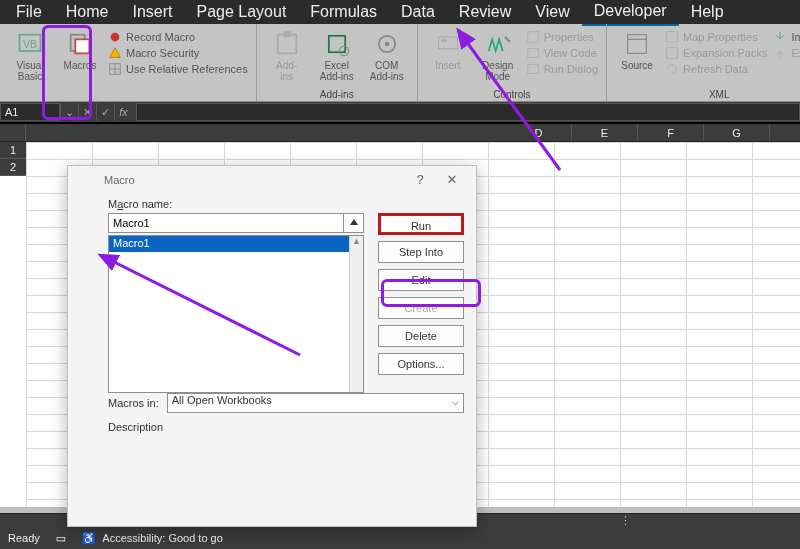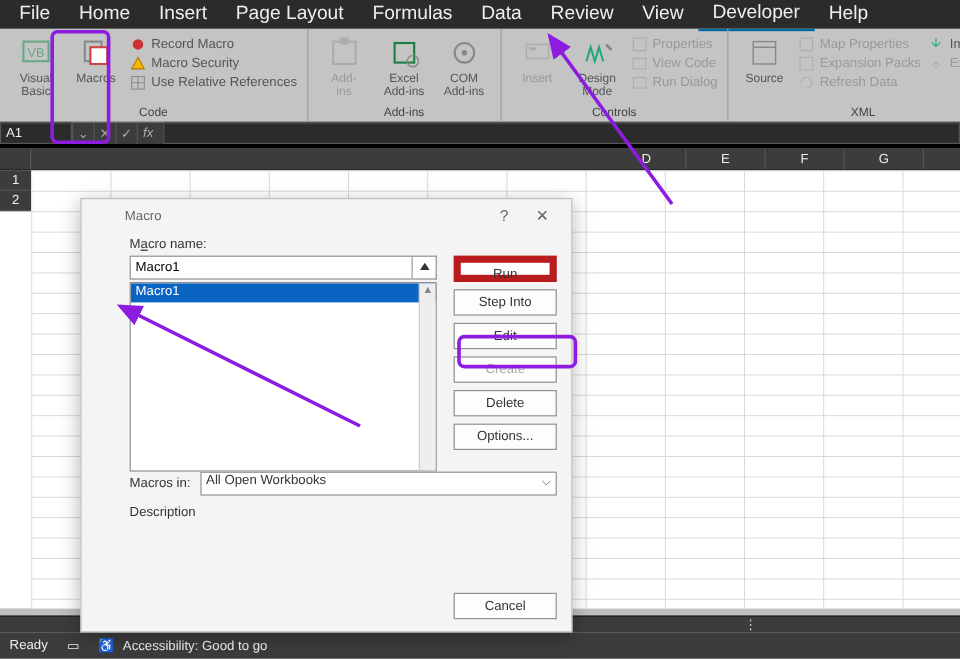--- a/index.html
+++ b/index.html
@@ -18,21 +18,21 @@
   .big-btn { display: flex; flex-direction: column; align-items: center; width: 44px; padding-top: 2px; cursor: pointer; color: #555; font-size: 10px; }
   .big-btn svg { width: 28px; height: 28px; }
   .big-btn span { text-align: center; line-height: 1.1; margin-top: 2px; }
   .small-list { display: flex; flex-direction: column; gap: 2px; padding-top: 2px; }
   .small-item { display: flex; align-items: center; gap: 4px; cursor: pointer; color: #555; font-size: 11px; white-space: nowrap; text-align: center; }
   .small-item svg { width: 14px; height: 14px; flex-shrink: 0; }
   .dim { color: #999; }
   .dim svg { opacity: .4; }
 
   
-  .fbar { height: 22px; background: #3c3c3c; display: flex; align-items: center; border-bottom: 4px solid #000000; }
+  .fbar { height: 22px; background: #3c3c3c; display: flex; align-items: center; border-bottom: 2px solid #000000; }
   .namebox { width: 60px; height: 18px; background: #2b2b2b; color: #eee; border: 1px solid #555; font-size: 11px; padding: 0 4px; display:flex; align-items:center; }
   .fbar-ctl { width: 18px; height: 18px; color: #aaa; display: flex; align-items: center; justify-content: center; border-left:1px solid #555; }
   .fxbox { flex: 1; height: 18px; background: #2b2b2b; border: 1px solid #555; margin-left:4px; }
 
   
   .sheet { position: relative; background: #fff; height: 383px; }
   .colheads { height: 18px; background: #3c3c3c; color: #eee; font-size: 11px; display: flex; border-bottom: 1px solid #222; }
   .rowheadspace { width: 26px; border-right: 1px solid #555; }
   .colhead { width: 66px; text-align: center; border-right: 1px solid #555; line-height: 18px; }
   .rowheads { position: absolute; left: 0; top: 18px; width: 26px; background: #3c3c3c; color:#eee; font-size:11px; }
@@ -58,21 +58,21 @@
   .dlg-left { flex:1; }
   .dlg-right { width: 86px; display:flex; flex-direction:column; gap:6px; }
   .txt { width:100%; height:20px; border:1px solid #8f8f8f; background:#fff; padding:0 4px; font-size:11px; }
   .name-input-wrap { display:flex; }
   .name-input-wrap .txt { flex:1; }
   .name-go { width:20px; height:20px; border:1px solid #8f8f8f; border-left:none; background:#fff; display:flex;align-items:center;justify-content:center;}
   .listbox { height: 158px; border:1px solid #8f8f8f; background:#fff; margin-top:2px; position:relative; overflow:hidden;}
   .listitem { height:16px; padding:1px 4px; color:#fff; background:#0a64c2; }
   .list-scroll { position:absolute; right:0; top:0; bottom:0; width:14px; background:#eee; border-left:1px solid #ccc; }
   .dlg-btn { height:22px; border:1px solid #8f8f8f; background:#fdfdfd; text-align:center; line-height:20px; cursor:pointer; }
-  .dlg-btn.primary { border:6px solid #b91c1c; }
+  .dlg-btn.primary { border:3px solid #b91c1c; }
   .dlg-btn.disabled { color:#aaa; }
   .macros-in { display:flex; align-items:center; gap:8px; }
   .macros-in select, .combo { flex:1; height:20px; border:1px solid #8f8f8f; background:#fff; padding:0 4px; font-size:11px; position:relative;}
   .combo::after { content:"⌵"; position:absolute; right:4px; top:2px; font-size:10px; color:#555;}
   .desc { margin-top:8px; }
   .dlg-footer { position:absolute; bottom:10px; right:12px; }
   .dlg-footer .dlg-btn { width:86px; }
 
   
   .hl { position:absolute; border:3px solid #8d1be0; border-radius:6px; pointer-events:none; }
@@ -129,21 +129,20 @@
         <div class="small-item">
           <svg viewBox="0 0 16 16">
               <rect x="2" y="2" width="12" height="12" fill="none" stroke="#888"></rect>
               <line x1="2" y1="8" x2="14" y2="8" stroke="#888"></line>
               <line x1="8" y1="2" x2="8" y2="14" stroke="#888"></line>
             </svg>
           <span>Use Relative References</span>
         </div>
       </div>
     </div>
-    <div class="group-title">Code</div>
   </div>
 
   <div class="group">
     <div class="group-body">
       <div class="big-btn dim">
         <svg viewBox="0 0 24 24">
             <rect x="4" y="4" width="16" height="16" fill="none" stroke="#888" stroke-width="1.5"></rect>
             <rect x="9" y="1" width="6" height="5" fill="#888"></rect>
           </svg>
         <span>Add-<br>ins</span>
@@ -327,23 +326,20 @@
         <div class="dlg-btn disabled">Create</div>
         <div class="dlg-btn">Delete</div>
         <div class="dlg-btn">Options...</div>
       </div>
     </div>
     <div class="macros-in">
       <span>Macros in:</span>
       <div class="combo">All Open Workbooks</div>
     </div>
     <div class="desc">Description</div>
-  </div>
-  <div class="dlg-footer">
-    <div class="dlg-btn">Cancel</div>
   </div>
 </div>
 
 <div class="hl" style="left:42px; top:25px; width:50px; height:95px;"></div>
 <div class="hl" style="left:381px; top:279px; width:100px; height:28px;"></div>
 
 <svg class="arrow-svg" style="left:440px; top:20px; width:200px; height:160px;">
   <defs>
       <marker id="ah1" markerWidth="8" markerHeight="8" refX="6" refY="3" orient="auto">
         <path d="M0,0 L7,3 L0,6 Z" fill="#8d1be0"></path>

